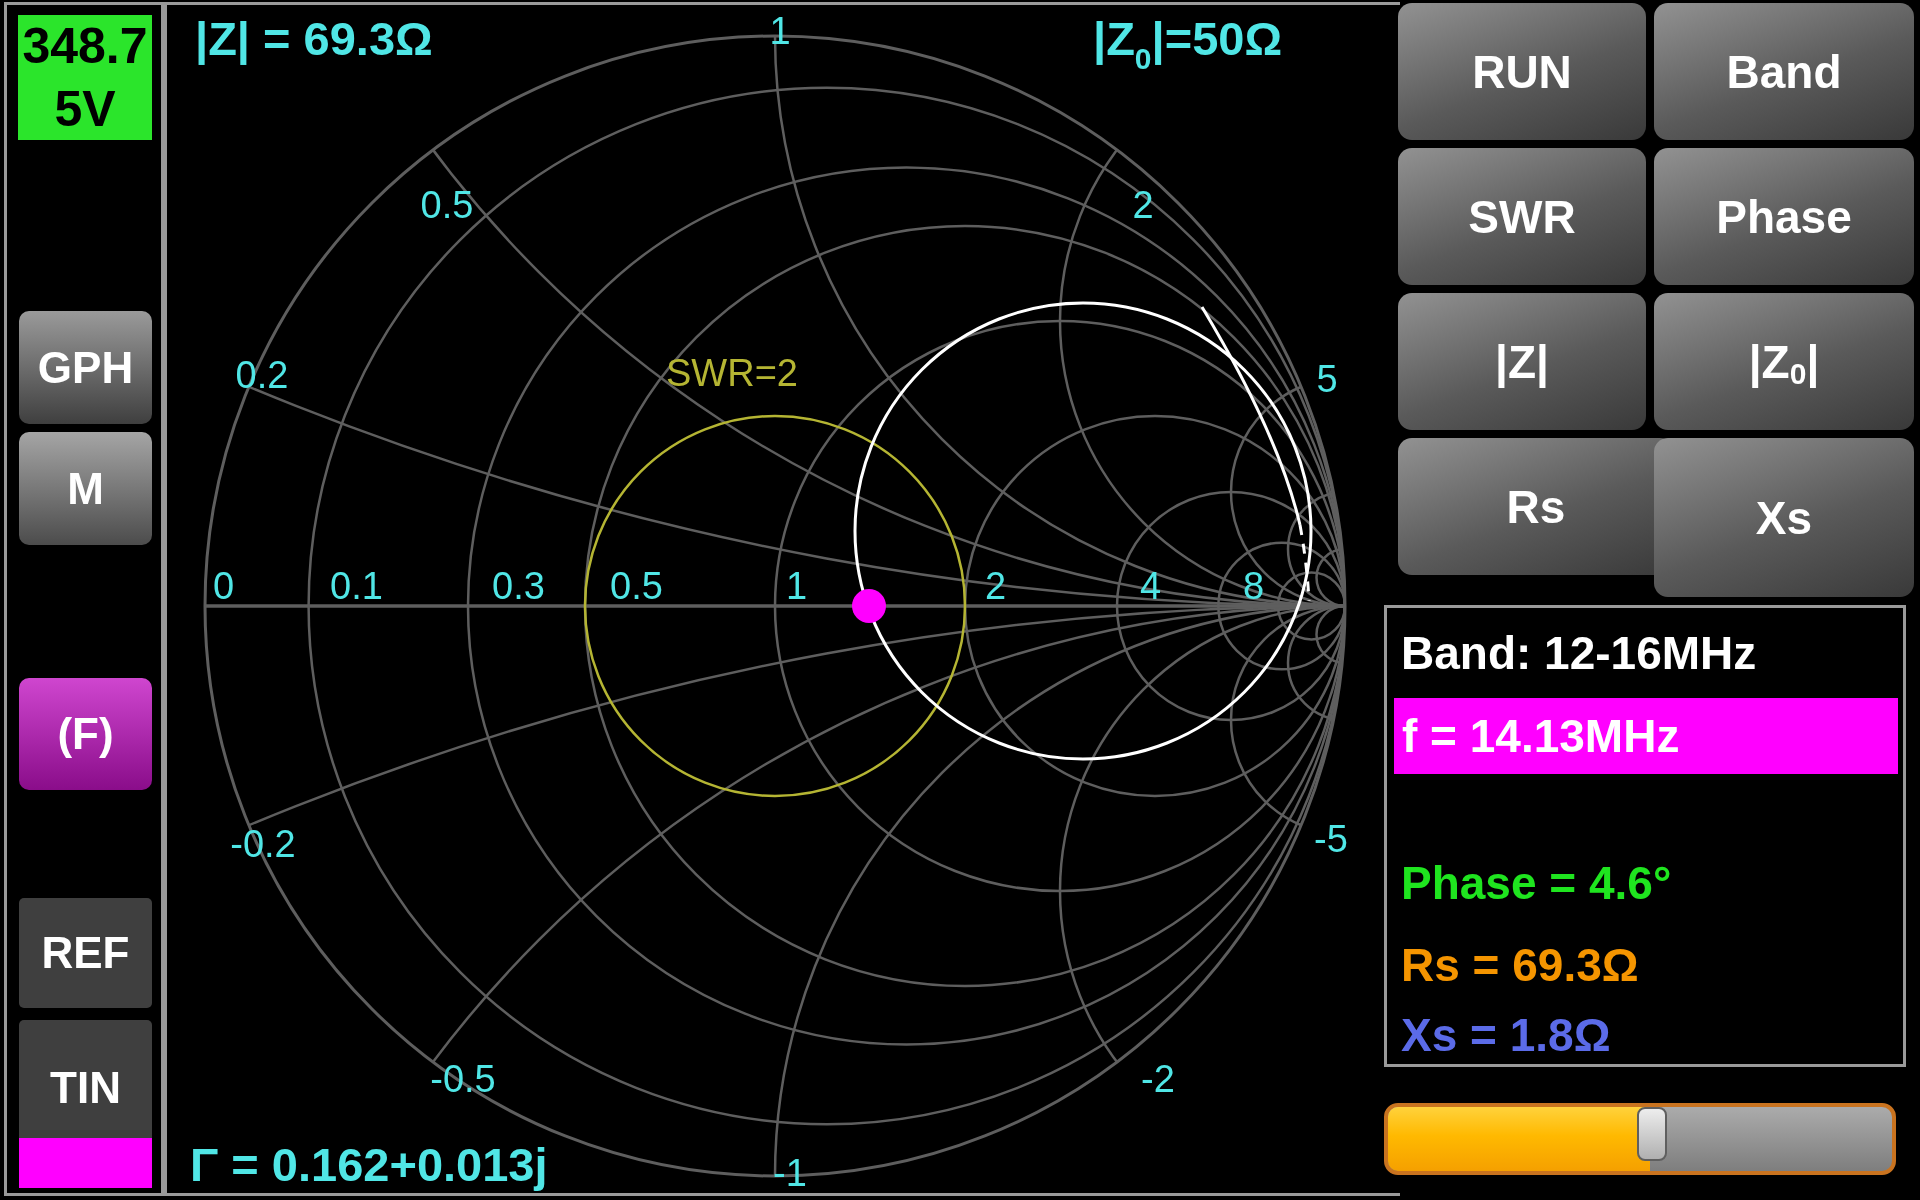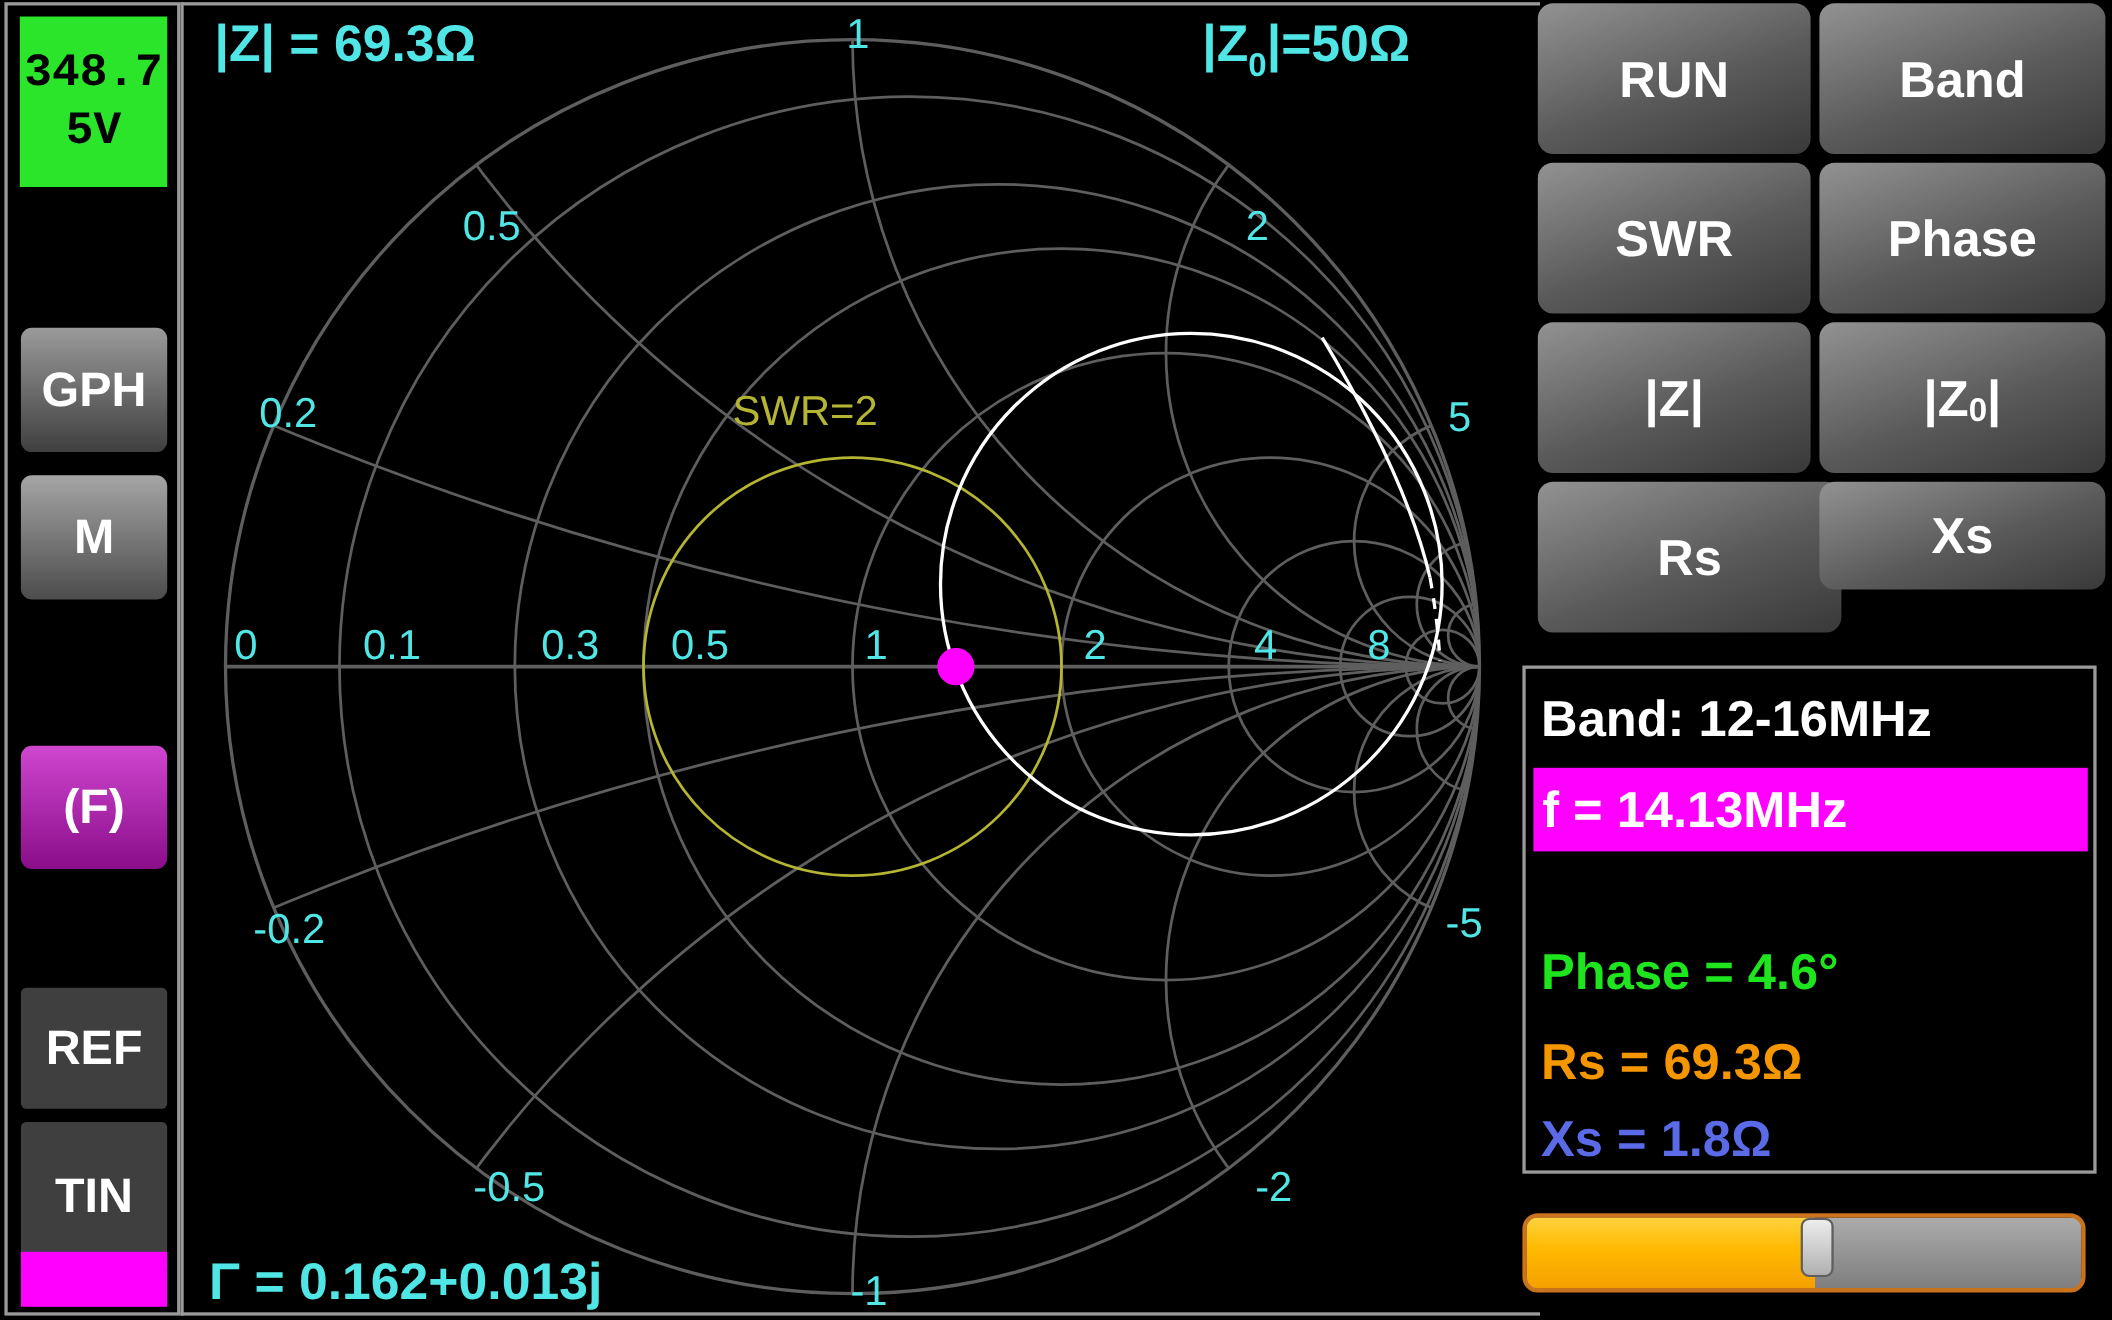--- a/index.html
+++ b/index.html
@@ -1,23 +1,23 @@
 <!DOCTYPE html>
 <html><head>
 <meta charset="utf-8">
 <style>
   html,body{margin:0;padding:0;background:#000;width:1920px;height:1200px;overflow:hidden;
     font-family:"Liberation Sans",sans-serif;-webkit-font-smoothing:antialiased;}
   .abs{position:absolute;}
 
   
   #sidebar{left:4px;top:2px;width:154px;height:1188px;border:3px solid #9a9a9a;background:#000;}
-  .batt{left:11px;top:10px;width:134px;height:155px;background:#2BE52B;color:#000;
-    font-weight:bold;font-size:42px;line-height:1.25;text-align:center;display:flex;
-    flex-direction:column;justify-content:center;font-family:Liberation Mono, monospace;}
+  .batt{left:11px;top:10px;width:134px;height:125px;background:#2BE52B;color:#000;
+    font-weight:bold;font-size:50px;line-height:1.25;text-align:center;display:flex;
+    flex-direction:column;justify-content:center;}
   .sbtn{left:12px;width:133px;color:#fff;font-weight:bold;font-size:44px;
     display:flex;align-items:center;justify-content:center;border-radius:10px;}
   .g1{background:linear-gradient(180deg,#9a9a9a,#3f3f3f);}
   .g2{background:linear-gradient(180deg,#a5a5a5,#4c4c4c);}
   .g3{background:linear-gradient(180deg,#6e6e6e,#2f2f2f);}
   .gf{background:linear-gradient(180deg,#cf46cf,#8a0d8a);}
   .flat{background:#3f3f3f;border-radius:5px;}
   .mblock{left:12px;top:1133px;width:133px;height:50px;background:#FF00FF;}
 
   
@@ -54,21 +54,21 @@
     background:linear-gradient(180deg,#ededed,#b0b0b0);border:2px solid #5f5f5f;border-radius:8px;}
 </style>
 </head>
 <body>
 
 <div id="sidebar" class="abs">
   <div class="abs batt">
     <div>348.7</div>
     <div>5V</div>
   </div>
-  <div class="abs sbtn g1" style="top:293px;height:113px;">
+  <div class="abs sbtn g1" style="top:306px;height:113px;">
       <span>GPH</span>
     </div>
   <div class="abs sbtn g2" style="top:427px;height:113px;">
       <span>M</span>
     </div>
   <div class="abs sbtn gf" style="top:673px;height:112px;">
       <span>(F)</span>
     </div>
   <div class="abs sbtn flat" style="top:893px;height:110px;">
       <span>REF</span>
@@ -171,21 +171,21 @@
     <span>|Z|</span>
   </div>
 <div class="abs gbtn" style="left:1654px;top:293px;width:260px;height:137px;">
     <span>|Z</span>
     <span class="subzero">0</span>
     <span>|</span>
   </div>
 <div class="abs gbtn" style="left:1398px;top:438px;width:276px;height:137px;">
     <span>Rs</span>
   </div>
-<div class="abs gbtn" style="left:1654px;top:438px;width:260px;height:98px;">
+<div class="abs gbtn" style="left:1654px;top:438px;width:260px;height:159px;">
     <span>Xs</span>
   </div>
 
 <div id="info-panel" class="abs">
   <div class="abs irow c-band" style="top:18px;">Band: 12-16MHz</div>
   <div class="abs" id="f-bar">
       <span>f = 14.13MHz</span>
     </div>
   <div class="abs irow c-phase" style="top:248px;">Phase = 4.6°</div>
   <div class="abs irow c-rs" style="top:330px;">Rs = 69.3Ω</div>

